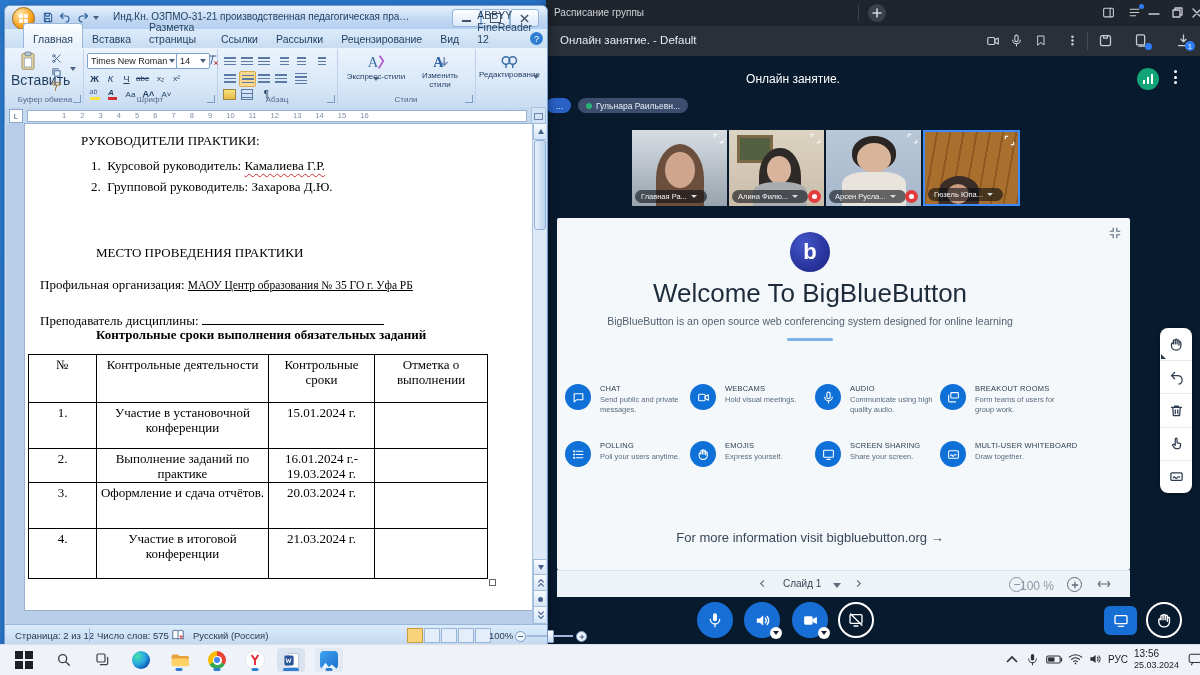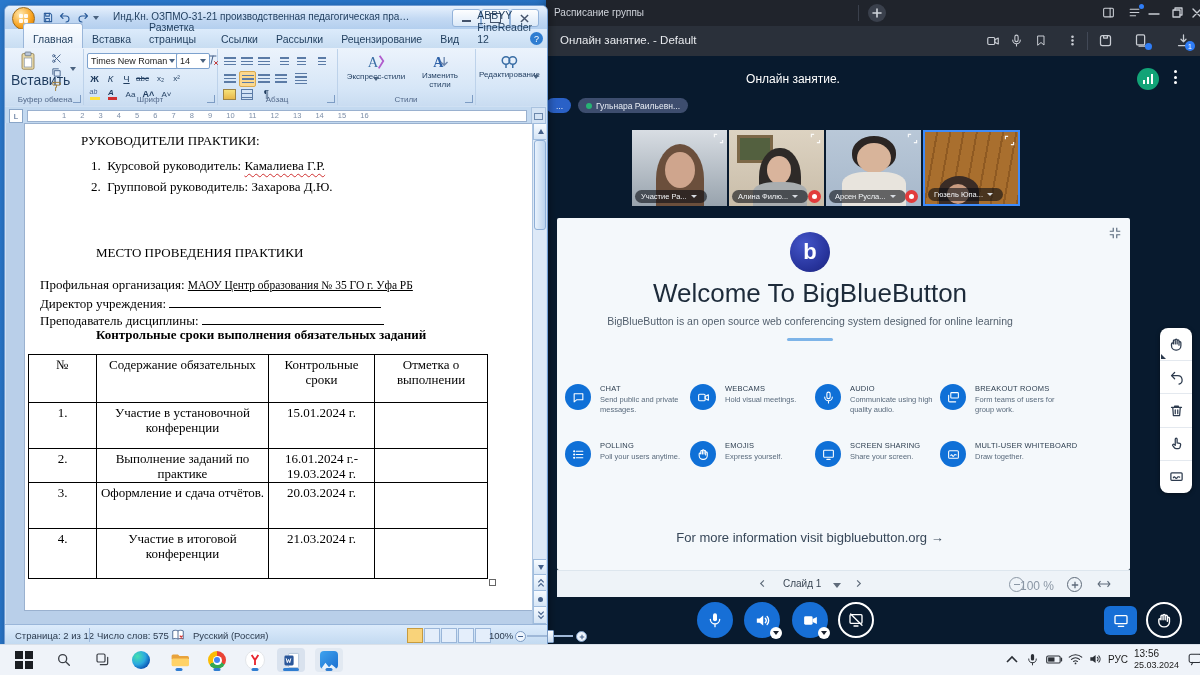--- a/index.html
+++ b/index.html
@@ -199,21 +199,21 @@
 
     <div class="cam" style="left:86px">
       <div class="abs" style="inset:0;background:linear-gradient(180deg,#d8dde3,#98a3ad)">
         <i class="abs" style="left:24px;top:14px;width:48px;height:70px;border-radius:50% 50% 0 0;background:#6b4f3c"></i>
         <i class="abs" style="left:33px;top:22px;width:30px;height:36px;border-radius:50%;background:#cfa58d"></i>
       </div>
       <svg class="cam-full" width="11" height="11" viewBox="0 0 24 24" style="stroke:#fff;fill:none;stroke-width:2.5">
           <path d="M9 3H3v6M15 21h6v-6" stroke="#fff" fill="none" stroke-width="2.5"></path>
         </svg>
       <div class="cam-name">
-        <span>Участие Ра...</span>
+        <span>Главная Ра...</span>
         <i style="width:0;height:0;border-left:3px solid transparent;border-right:3px solid transparent;border-top:3.5px solid #d8dce2"></i>
       </div>
     </div>
     <div class="cam" style="left:183px">
       <div class="abs" style="inset:0;background:linear-gradient(180deg,#ddd3c2,#c9bda9)">
         <i class="abs" style="left:8px;top:5px;width:30px;height:22px;background:#53603f;border:3px solid #7d6848"></i>
         <i class="abs" style="left:30px;top:18px;width:42px;height:60px;border-radius:48% 48% 0 0;background:#2e2a28"></i>
         <i class="abs" style="left:38px;top:26px;width:24px;height:28px;border-radius:50%;background:#d9b49c"></i>
         <i class="abs" style="left:24px;top:52px;width:54px;height:24px;border-radius:40% 40% 0 0;background:#a9adaf"></i>
       </div>
@@ -654,35 +654,34 @@
     <i style="width:7px;height:5px;border:1px solid #6b87ab"></i>
   </div>
 
   <div class="abs doc-area">
     <div class="page">
       <span class="t" style="left:56px;top:9px;font-size:13px">РУКОВОДИТЕЛИ ПРАКТИКИ:</span>
       <span class="t" style="left:66px;top:34px;font-size:13px"><span>1.</span>&nbsp;&nbsp;<span>Курсовой руководитель: </span><span style="text-decoration:underline wavy #d03030 1px;text-underline-offset:3px">Камалиева Г.Р.</span></span>
       <span class="t" style="left:66px;top:55px;font-size:13px"><span>2.</span>&nbsp;&nbsp;<span>Групповой руководитель: </span><span>Захарова Д.Ю.</span></span>
       <span class="t" style="left:71px;top:121px;font-size:13px">МЕСТО ПРОВЕДЕНИЯ ПРАКТИКИ</span>
       <span class="t" style="left:15px;top:153px;font-size:13px"><span>Профильная организация: </span><span style="font-size:11.5px;text-decoration:underline">МАОУ Центр образования № 35 ГО г. Уфа РБ</span></span>
-      <span class="t" style="left:15px;top:172px;font-size:13px"><span>Директор учреждения: </span><i style="display:inline-block;width:212px;border-bottom:1.5px solid #000;height:11px"></i></span>
       <span class="t" style="left:15px;top:189px;font-size:13px"><span>Преподаватель дисциплины: </span><i style="display:inline-block;width:182px;border-bottom:1.5px solid #000;height:11px"></i></span>
       <span class="t" style="left:71px;top:203px;font-size:13px;font-weight:bold">Контрольные сроки выполнения обязательных заданий</span>
 
       <table class="tbl abs" style="left:3px;top:230px;width:459px">
         <colgroup>
             <col style="width:68px">
             <col style="width:172px">
             <col style="width:106px">
             <col style="width:113px">
           </colgroup>
         <tbody>
             <tr style="height:48px">
           <th>№</th>
-          <th>Содержание обязательных</th>
+          <th>Контрольные деятельности</th>
           <th>Контрольные сроки</th>
           <th>Отметка о выполнении</th>
         </tr>
         <tr style="height:46px">
           <td>1.</td>
           <td style="white-space:normal">Участие в установочной конференции</td>
           <td>15.01.2024 г.</td>
           <td></td>
         </tr>
         <tr style="height:33px">

